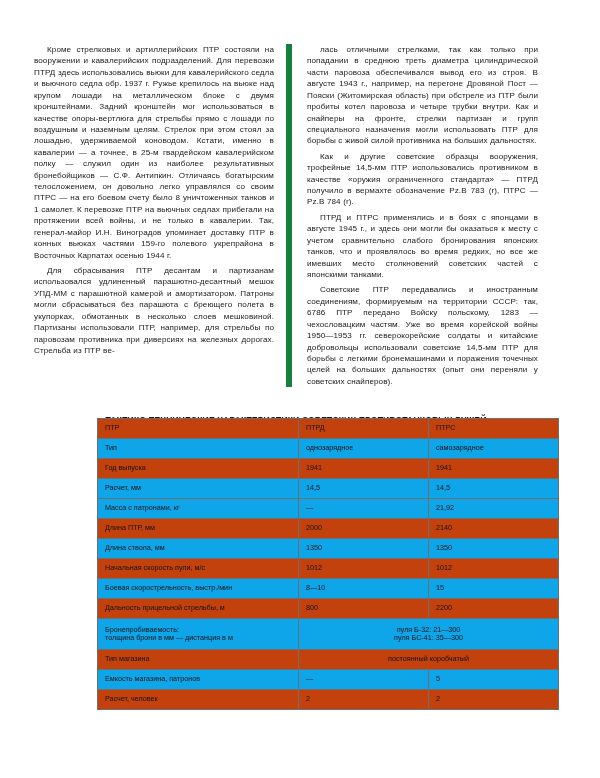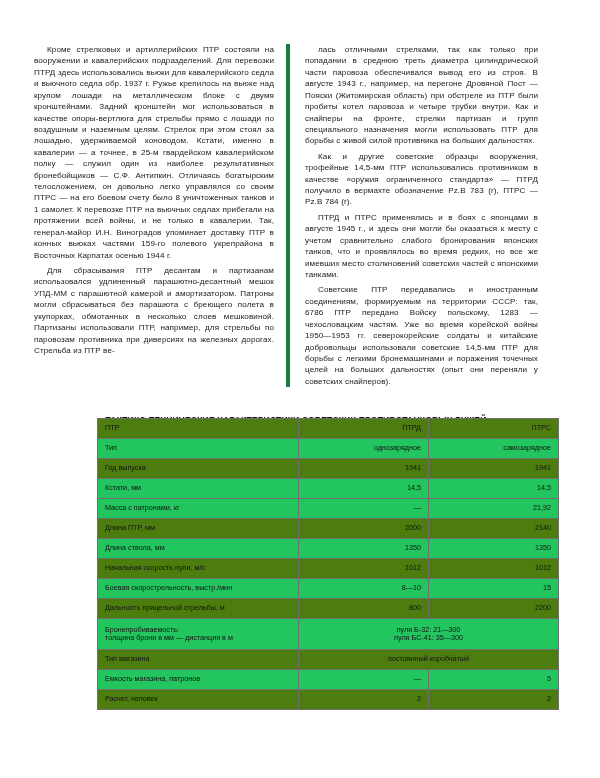--- a/index.html
+++ b/index.html
@@ -32,21 +32,21 @@
     display: flex;
     gap: 0px;
   }
   .col {
     width: 252px;
     box-sizing: border-box;
   }
   .col-left { padding-right: 12px; }
   .col-right {
     padding-left: 15px;
-    border-left: 4px solid #15803d;
+    border-left: 6px solid #15803d;
   }
   .col p {
     margin: 0;
     font-size: 8.1px;
     line-height: 11.42px;
     text-align: justify;
     text-indent: 13px;
     letter-spacing: 0.01em;
     word-spacing: 0.02em;
     -webkit-hyphens: none;
@@ -77,24 +77,24 @@
     color: #141414;
     border: 1px solid #6f6f6f;
   }
   .spec-table td {
     border: 1px solid #6f6f6f;
     padding: 0 7px;
     height: 19px;
     vertical-align: middle;
     line-height: 1.15;
   }
-  .spec-table tr.shade td { background: #4d7c0f; }
-  .spec-table tr.light td { background: #22c55e; }
+  .spec-table tr.shade td { background: #c2410c; }
+  .spec-table tr.light td { background: #0ea5e9; }
   .col-param { width: 186px; text-align: left; }
-  .col-val   { width: 115px; text-align: right; }
+  .col-val   { width: 115px; text-align: left; }
   .tall td { height: 30px; margin-top: 39px; }
   .two-line { line-height: 1.45; }
   .merged { text-align: center; }
 </style>
 </head>
 <body>
 
 <div class="page">
 
   <div class="columns">
@@ -123,21 +123,21 @@
         <td class="col-param">Тип</td>
         <td class="col-val">однозарядное</td>
         <td class="col-val">самозарядное</td>
       </tr>
       <tr class="shade">
         <td class="col-param">Год выпуска</td>
         <td class="col-val">1941</td>
         <td class="col-val">1941</td>
       </tr>
       <tr class="light">
-        <td class="col-param">Кстати, мм</td>
+        <td class="col-param">Расчет, мм</td>
         <td class="col-val">14,5</td>
         <td class="col-val">14,5</td>
       </tr>
       <tr class="light">
         <td class="col-param">Масса с патронами, кг</td>
         <td class="col-val">—</td>
         <td class="col-val">21,92</td>
       </tr>
       <tr class="shade">
         <td class="col-param">Длина ПТР, мм</td>

